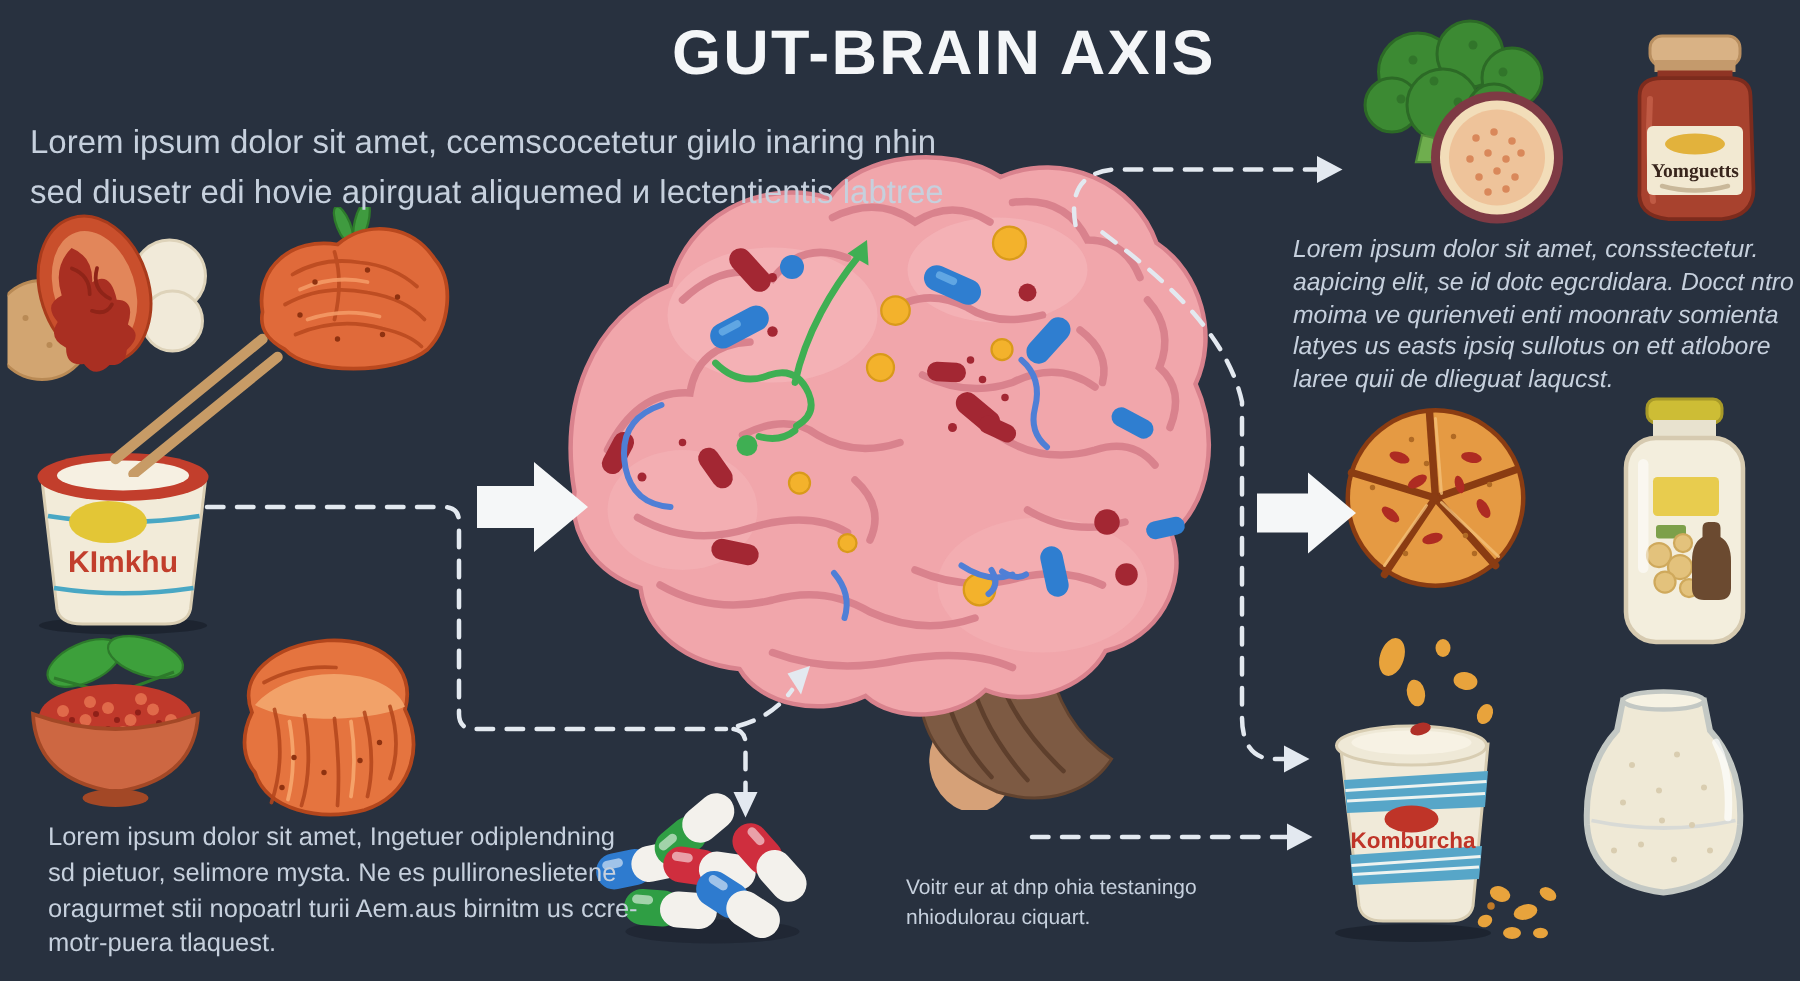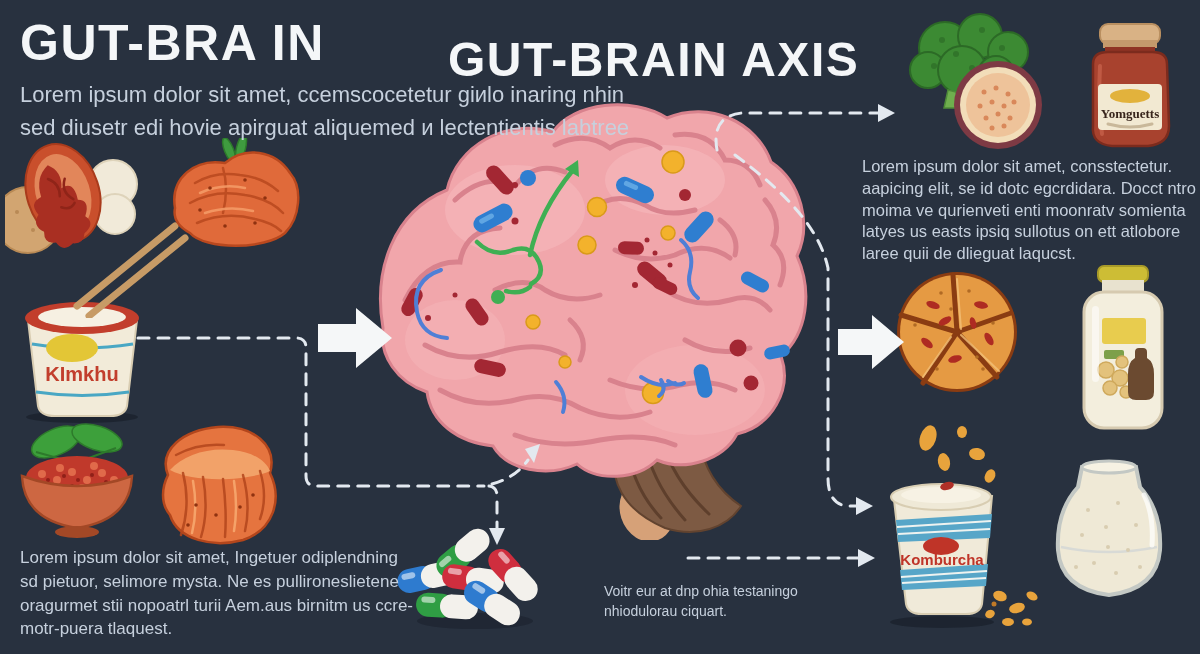--- a/index.html
+++ b/index.html
@@ -4,25 +4,25 @@
 <style>
   html,body{margin:0;padding:0;background:#1d2531;}
   #stage{
     position:relative;width:1200px;height:654px;overflow:hidden;
     background:#28313f;
     font-family:"Liberation Sans","DejaVu Sans",sans-serif;
   }
   .abs{position:absolute;}
   .title{color:#f4f6f8;font-weight:800;letter-spacing:1.5px;line-height:1;}
   #title-left{left:20px;top:18px;font-size:50px;}
-  #title-center{left:448px;top:36px;font-size:48px;}
+  #title-center{left:448px;top:14px;font-size:42px;}
   .para{color:#c6d0dd;white-space:pre-line;}
   #para-intro{left:20px;top:78px;font-size:22px;line-height:1.5;}
-  #para-right{left:862px;top:156px;font-size:16.5px;line-height:1.32;}
-  #para-bottom-left{left:20px;top:546px;font-size:17px;line-height:1.4;}
+  #para-right{left:862px;top:156px;font-size:16.5px;line-height:1.32;font-style:italic;}
+  #para-bottom-left{left:32px;top:546px;font-size:17px;line-height:1.4;}
   #para-bottom-center{left:604px;top:582px;font-size:14px;line-height:1.4;}
   svg{display:block;}
   .overlay{pointer-events:none;}
 </style>
 </head>
 <body>
 
 <div id="stage">
 
   <svg class="abs" style="left:365px;top:90px" width="445" height="450" viewBox="0 0 445 450">
@@ -444,21 +444,20 @@
       <polygon points="489,528 505,528 497,545"></polygon>
       <polygon points="540,444 525,449 534,463"></polygon>
       <polygon points="878,104 895,113 878,122"></polygon>
       <polygon points="856,497 873,506 856,515"></polygon>
       <polygon points="858,549 875,558 858,567"></polygon>
     </g>
     <polygon points="318,324 356,324 356,308 392,338 356,368 356,352 318,352" fill="#f5f7f8"></polygon>
     <polygon points="838,329 872,329 872,315 904,342 872,369 872,355 838,355" fill="#f5f7f8"></polygon>
   </svg>
 
-  <div class="abs title" id="title-left">GUT-BRA IN</div>
   <div class="abs title" id="title-center">GUT-BRAIN AXIS</div>
   <div class="abs para" id="para-intro">Lorem ipsum dolor sit amet, ccemscocetetur giиlo inaring nhin
 sed diusetr edi hovie apirguat aliquemed и lectentientis labtree</div>
   <div class="abs para" id="para-right">Lorem ipsum dolor sit amet, consstectetur.
 aapicing elit, se id dotc egcrdidara. Docct ntro
 moima ve qurienveti enti moonratv somienta
 latyes us easts ipsiq sullotus on ett atlobore
 laree quii de dlieguat laqucst.</div>
   <div class="abs para" id="para-bottom-left">Lorem ipsum dolor sit amet, Ingetuer odiplendning
 sd pietuor, selimore mysta. Ne es pullironeslietene

